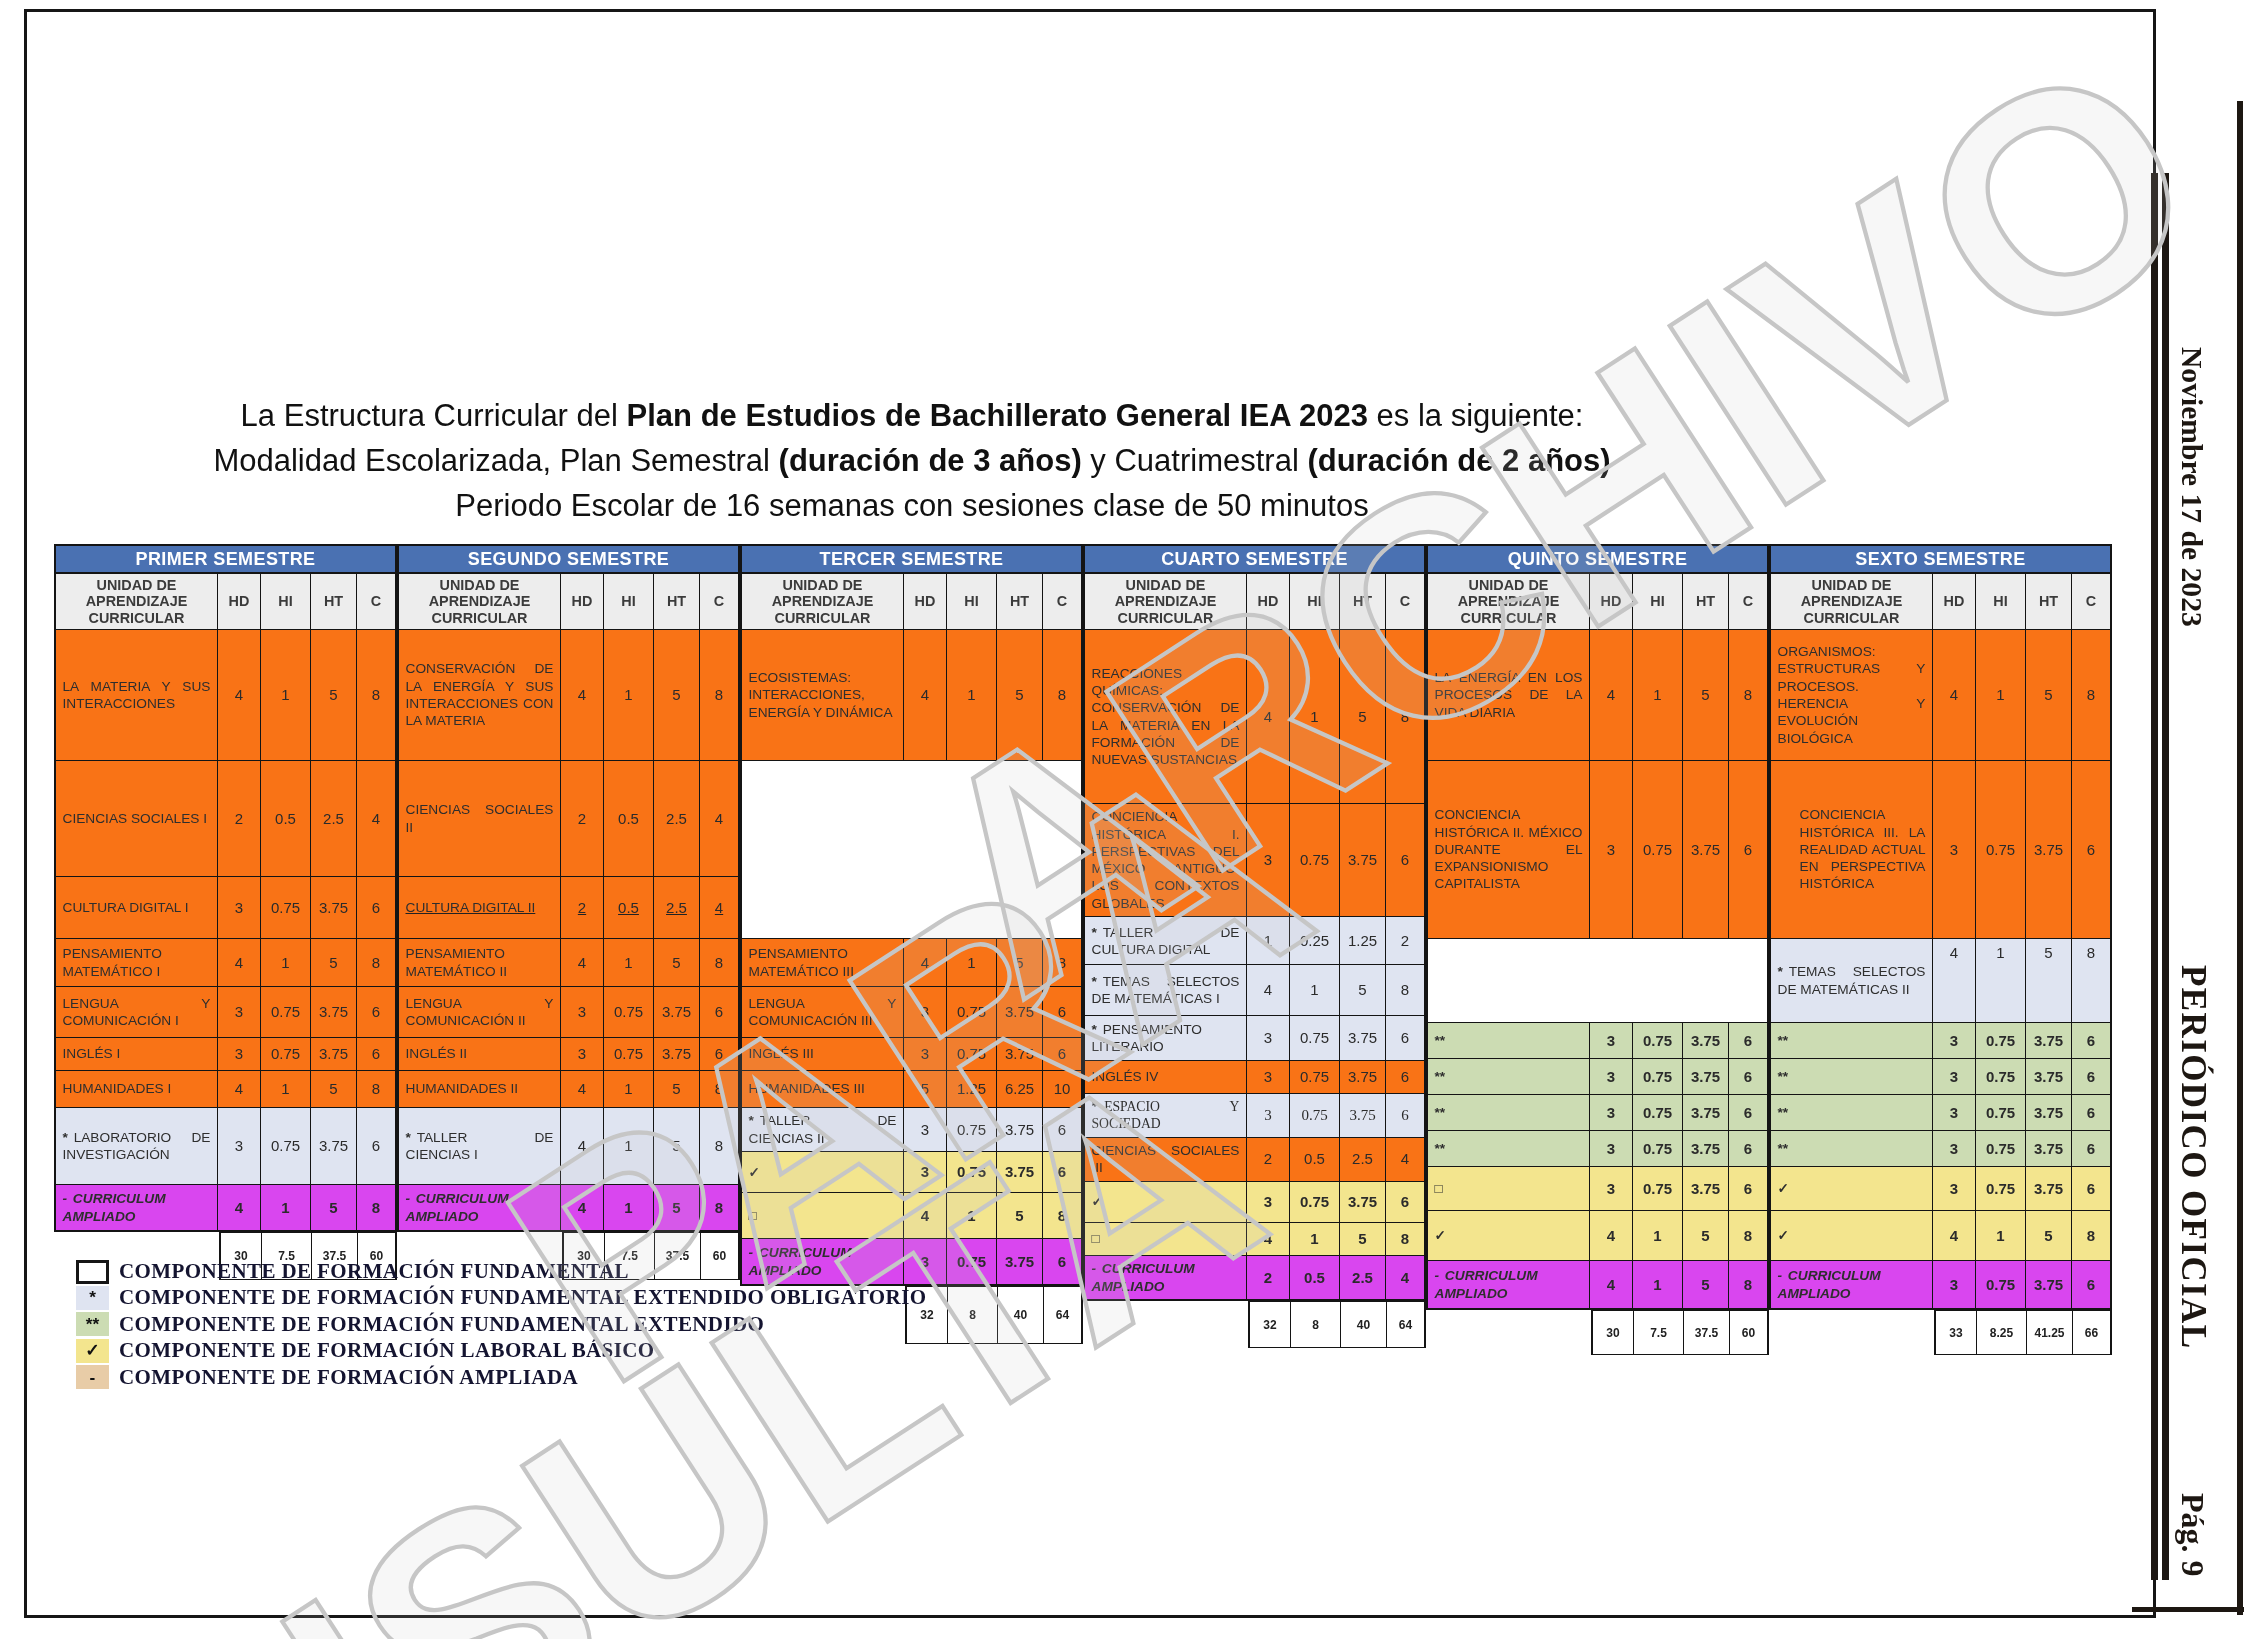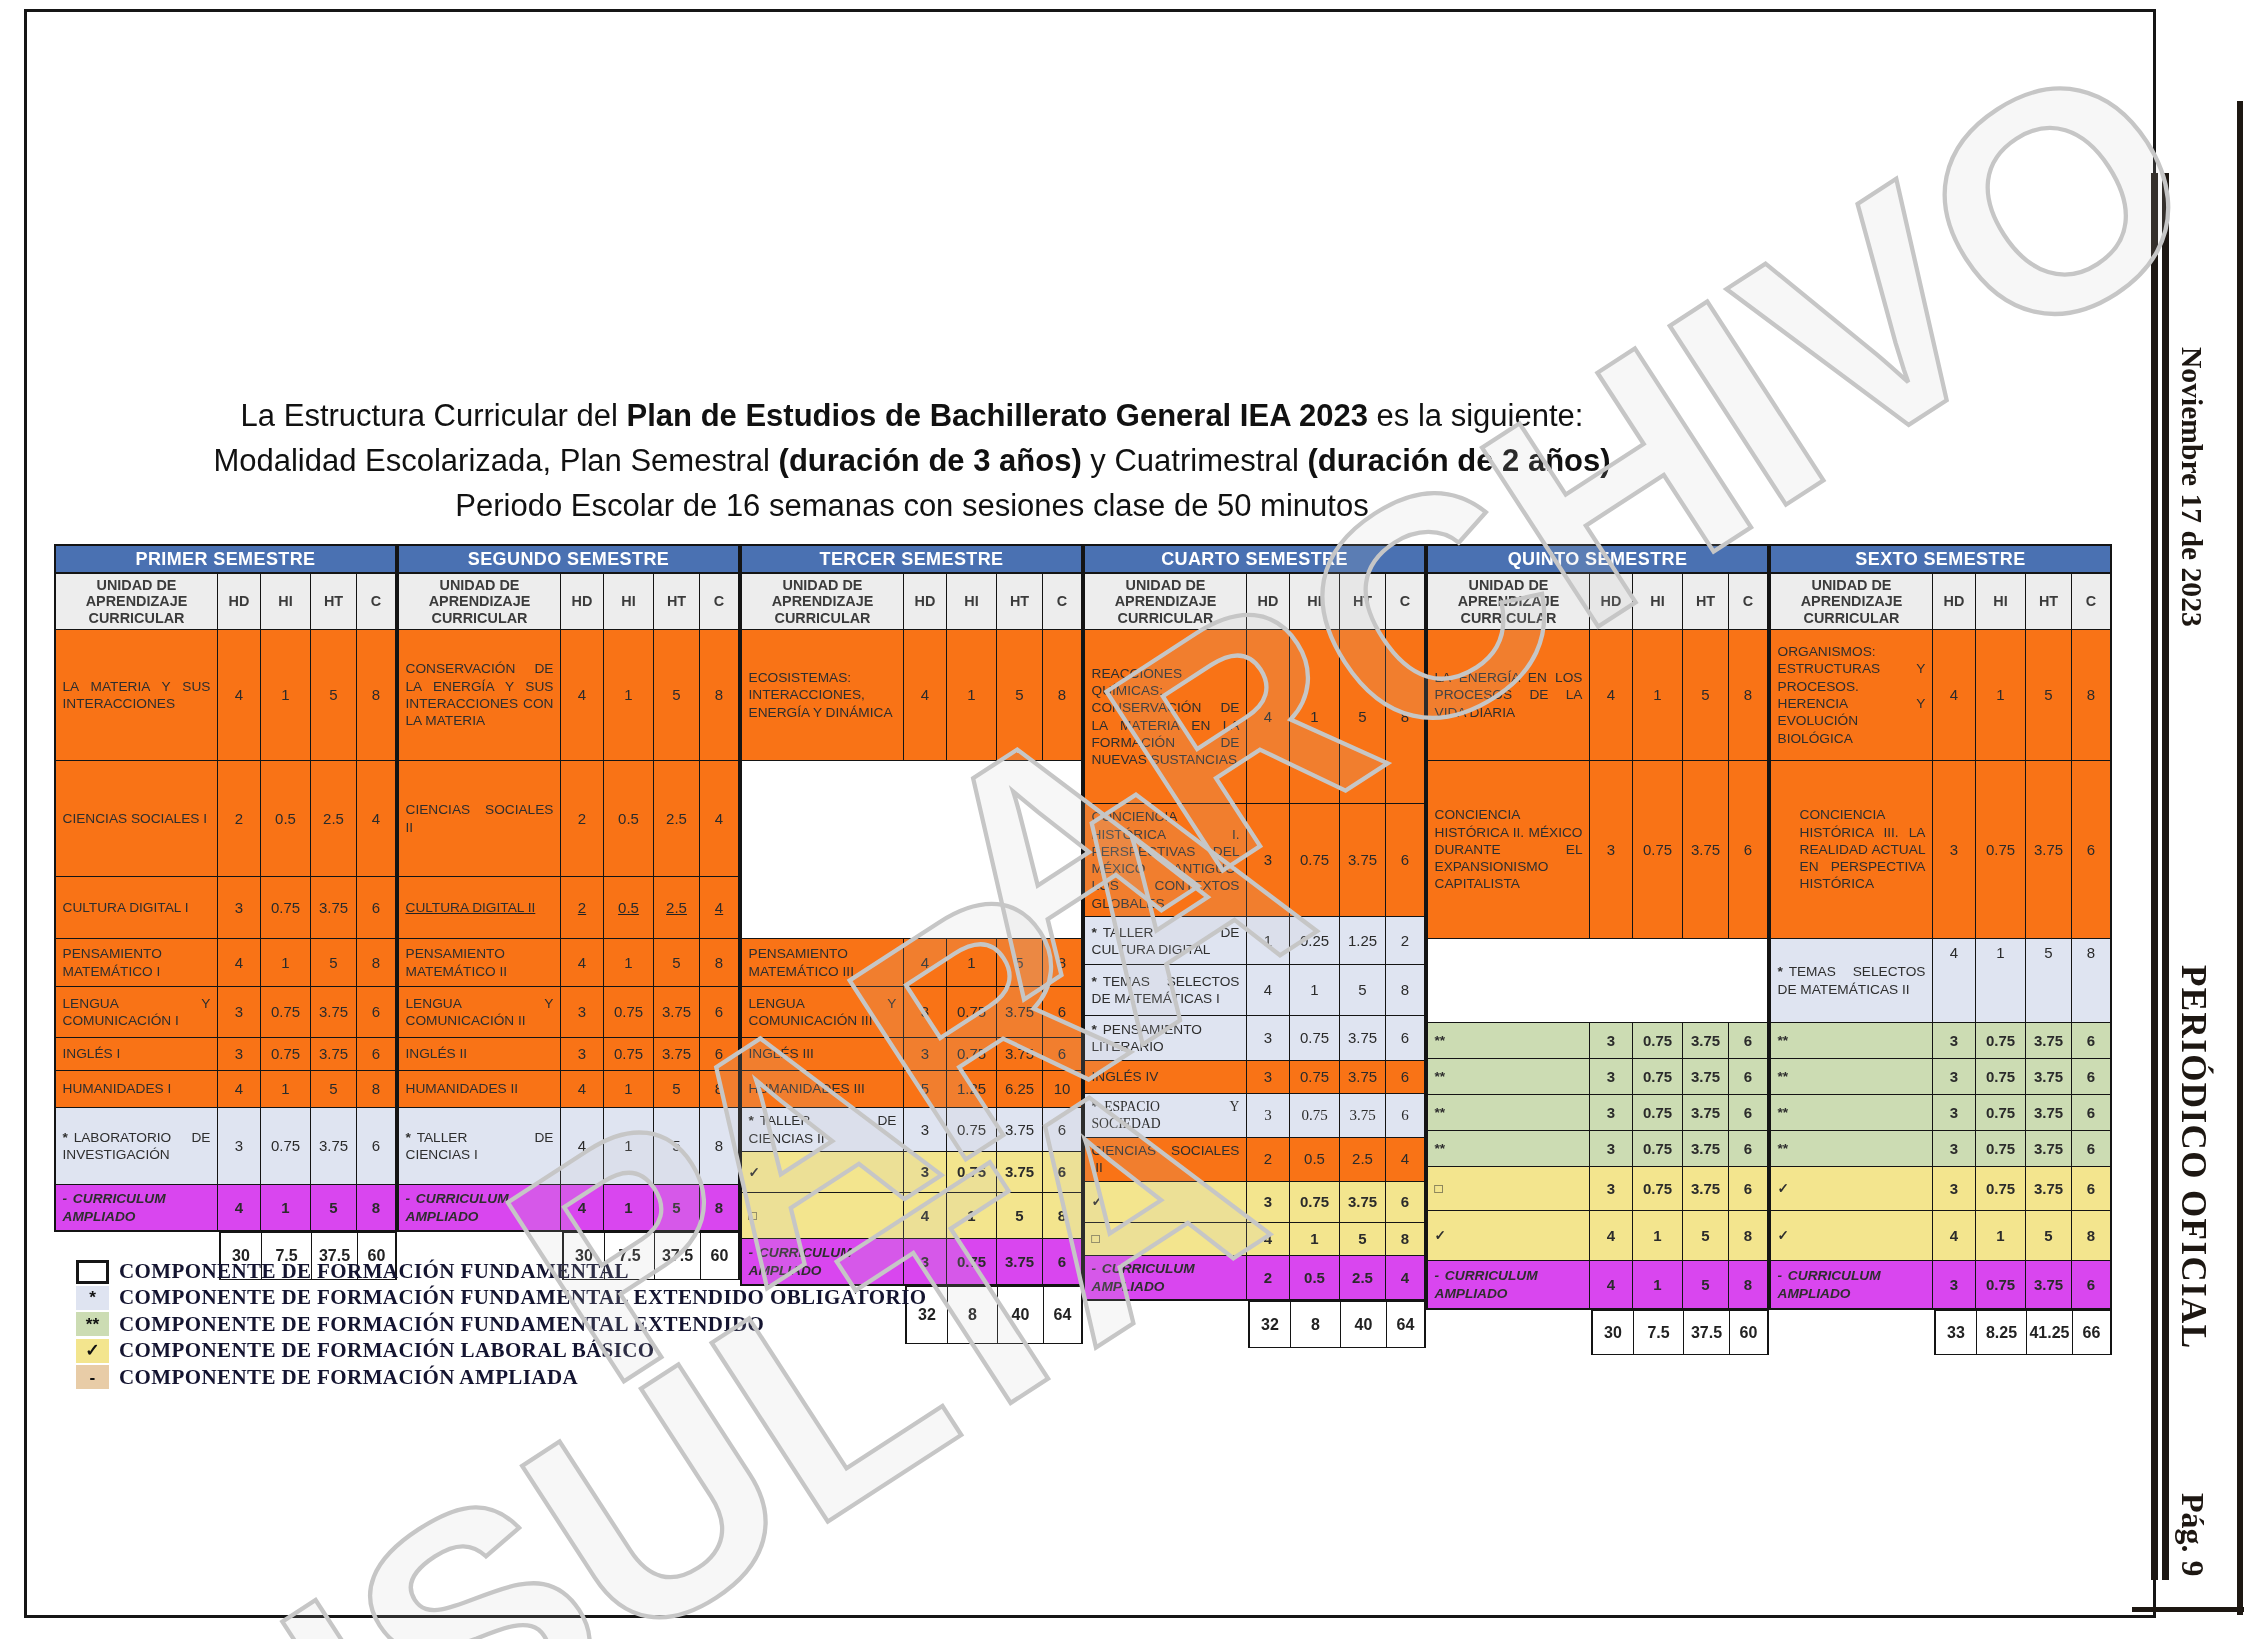--- a/index.html
+++ b/index.html
@@ -53,21 +53,21 @@
   .row.t-extobl{background:#dfe4f1;}
   .row.t-ext{background:#ccdcb3;}
   .row.t-ext .cell.v,.row.t-lab .cell.v,.row.t-amp .cell.v{font-weight:600;}
   .row.t-lab{background:#f3e58e;}
   .row.t-amp{background:#d946ef;}
   .row.emptyrow{display:block;background:#fff;}
   .row.vtop .cell.v{align-items:flex-start;padding-top:5.8px;}
   .totals{display:grid;grid-template-columns:1fr 43px 50px 46px 39px;}
   .totals .void{border:none;}
   .totals .v{border:1.4px solid #141414;border-left-width:0;display:flex;align-items:center;
-             justify-content:center;font-size:16px;font-weight:600;color:#222;background:#fff;}
+             justify-content:center;font-size:12px;font-weight:600;color:#222;background:#fff;}
   .totals .v.first{border-left-width:2.2px;}
   .totals .v.last{border-right-width:2.2px;}
   
   .legend{position:absolute;left:76px;top:1259px;z-index:4;}
   .legend-row{display:flex;align-items:center;margin-bottom:1.4px;}
   .legend-swatch{width:33px;height:24px;display:flex;align-items:center;justify-content:center;
                  font-weight:700;font-size:17.3px;color:#111;flex:0 0 auto;}
   .legend-row:first-child .legend-swatch{border:3.6px solid #161616;width:27px;height:18px;}
   .legend-label{margin-left:10px;font-family:"Liberation Serif",serif;font-weight:700;
                 font-size:21px;color:#141430;letter-spacing:0.4px;white-space:nowrap;}

